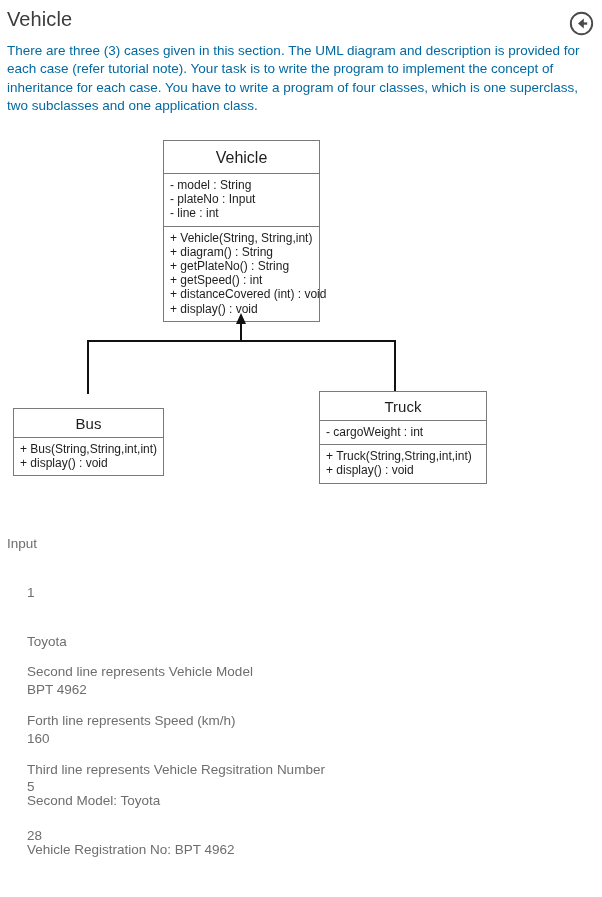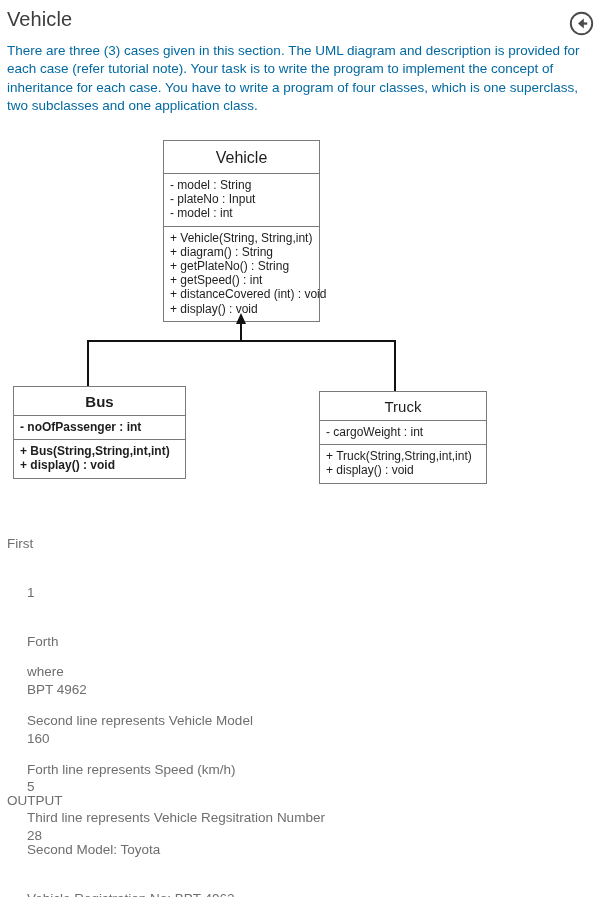--- a/index.html
+++ b/index.html
@@ -86,21 +86,21 @@
     color: #1d1d1d;
     line-height: 14.2px;
     white-space: nowrap;
   }
 
   
   #vehicle-box { left: 163px; top: 10px; width: 157px; }
   #vehicle-box .uml-title { height: 33px; line-height: 23px; font-size: 16px; }
 
   
-  #bus-box { left: 13px; top: 256px; width: 173px; font-weight: bold; }
+  #bus-box { left: 13px; top: 278px; width: 151px; }
   #bus-box .uml-title { height: 29px; line-height: 20px; font-size: 15px; }
 
   
   #truck-box { left: 319px; top: 261px; width: 168px; }
   #truck-box .uml-title { height: 29px; line-height: 20px; font-size: 15px; }
 
   
   .conn {
     position: absolute;
     background: #111111;
@@ -149,80 +149,75 @@
 
 <div class="intro">There are three (3) cases given in this section. The UML diagram and description is provided for each case (refer tutorial note). Your task is to write the program to implement the concept of inheritance for each case. You have to write a program of four classes, which is one superclass, two subclasses and one application class.</div>
 
 <div class="uml">
 
   <div class="uml-box" id="vehicle-box">
     <div class="uml-title">Vehicle</div>
     <div class="uml-section div">
       <div class="uml-line">- model : String</div>
       <div class="uml-line">- plateNo : Input</div>
-      <div class="uml-line">- model : int</div>
+      <div class="uml-line">- line : int</div>
     </div>
     <div class="uml-section">
       <div class="uml-line">+ Vehicle(String, String,int)</div>
       <div class="uml-line">+ diagram() : String</div>
       <div class="uml-line">+ getPlateNo() : String</div>
       <div class="uml-line">+ getSpeed() : int</div>
       <div class="uml-line">+ distanceCovered (int) : void</div>
       <div class="uml-line">+ display() : void</div>
     </div>
   </div>
 
   <div id="conn-arrowhead"></div>
   <div class="conn" id="conn-arrow-stem"></div>
   <div class="conn" id="conn-hbar"></div>
   <div class="conn" id="conn-vleft"></div>
   <div class="conn" id="conn-vright"></div>
 
   <div class="uml-box" id="bus-box">
     <div class="uml-title">Bus</div>
-    <div class="uml-section div">
-      <div class="uml-line">- noOfPassenger : int</div>
-    </div>
     <div class="uml-section">
       <div class="uml-line">+ Bus(String,String,int,int)</div>
       <div class="uml-line">+ display() : void</div>
     </div>
   </div>
 
   <div class="uml-box" id="truck-box">
     <div class="uml-title">Truck</div>
     <div class="uml-section div">
       <div class="uml-line">- cargoWeight : int</div>
     </div>
     <div class="uml-section">
       <div class="uml-line">+ Truck(String,String,int,int)</div>
       <div class="uml-line">+ display() : void</div>
     </div>
   </div>
 </div>
 
 <div class="txt-block" id="input-block">
-  <div>First</div>
+  <div>Input</div>
   <div class="indent">1</div>
-  <div class="indent">Forth</div>
+  <div class="indent">Toyota</div>
   <div class="indent">BPT 4962</div>
   <div class="indent">160</div>
   <div class="indent">5</div>
   <div class="indent">28</div>
 </div>
 
 <div class="txt-block" id="where-block">
-  <div>where</div>
   <div>Second line represents Vehicle Model</div>
   <div>Forth line represents Speed (km/h)</div>
   <div>Third line represents Vehicle Regsitration Number</div>
   
   
 </div>
 
 <div class="txt-block" id="output-block">
-  <div>OUTPUT</div>
   <div class="indent">Second Model: Toyota</div>
   <div class="indent">Vehicle Registration No: BPT 4962</div>
   
   
   
 </div>
 
 </body></html>

